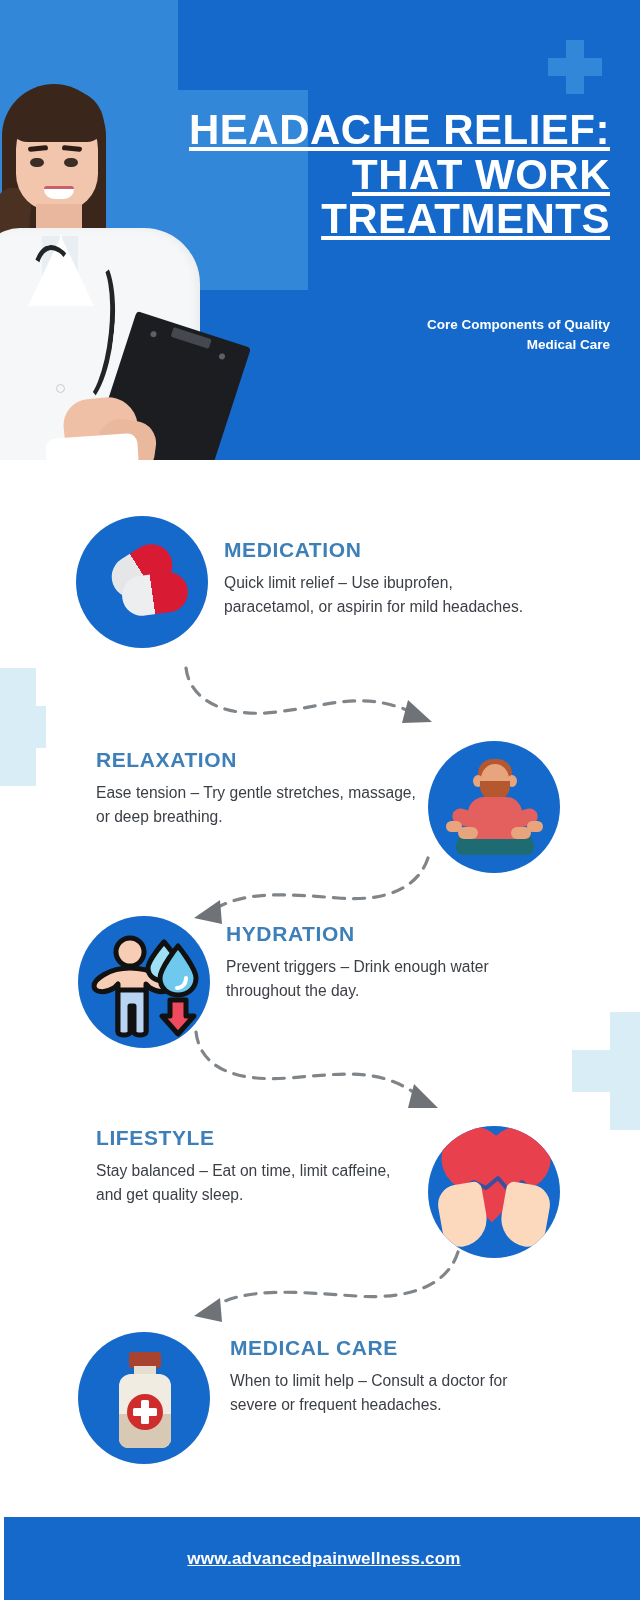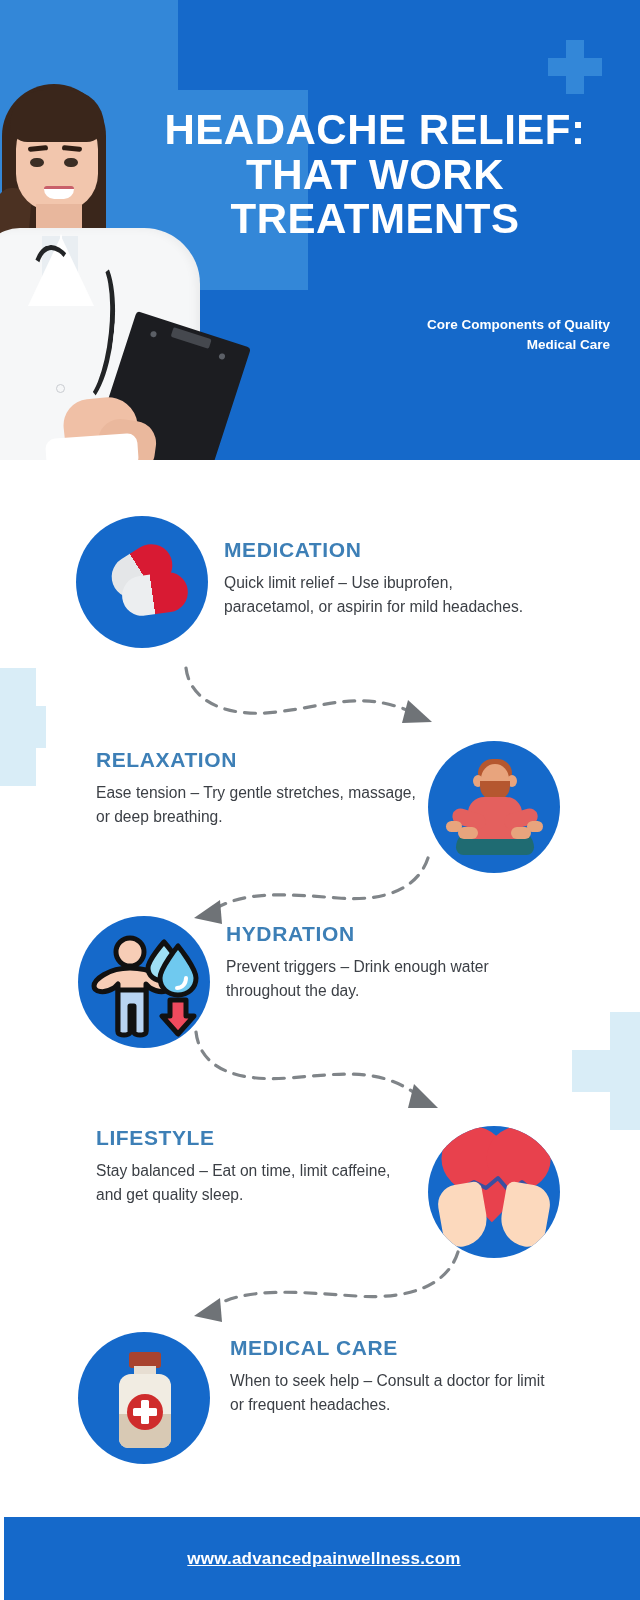--- a/index.html
+++ b/index.html
@@ -172,28 +172,29 @@
     position: absolute; left: 52px; top: 368px;
     width: 92px; height: 34px; background: #ffffff;
     border-radius: 10px; transform: rotate(-4deg);
   }
 
   
   .hdr-title {
     position: absolute;
     left: 140px; top: 108px;
     width: 470px;
-    text-align: center;
+    text-align: right;
     color: #ffffff;
     font-size: 42px;
     line-height: 1.06;
     font-weight: 800;
     letter-spacing: 0.5px;
     text-transform: uppercase;
     z-index: 6;
+    text-decoration: underline;
   }
   .hdr-subtitle {
     position: absolute;
     left: 300px; top: 315px;
     width: 310px;
     text-align: right;
     color: #ffffff;
     font-size: 13.5px;
     font-weight: 700;
     line-height: 1.45;
@@ -477,21 +478,21 @@
         <div class="bot-neck"></div>
         <div class="bot-body"></div>
         <div class="bot-liquid"></div>
         <div class="bot-circle"></div>
         <div class="bot-cross-v"></div>
         <div class="bot-cross-h"></div>
       </div>
     </div>
     <div class="txtblock align-left" style="left:230px; top:1336px;">
       <div class="step-title">MEDICAL CARE</div>
-      <div class="step-desc">When to seek help – Consult a doctor for limit or frequent headaches.</div>
+      <div class="step-desc">When to limit help – Consult a doctor for severe or frequent headaches.</div>
     </div>
   </div>
 
   <div class="footer">
     <a class="footer-url" href="#">www.advancedpainwellness.com</a>
   </div>
 
 </div>
 
 </body></html>

